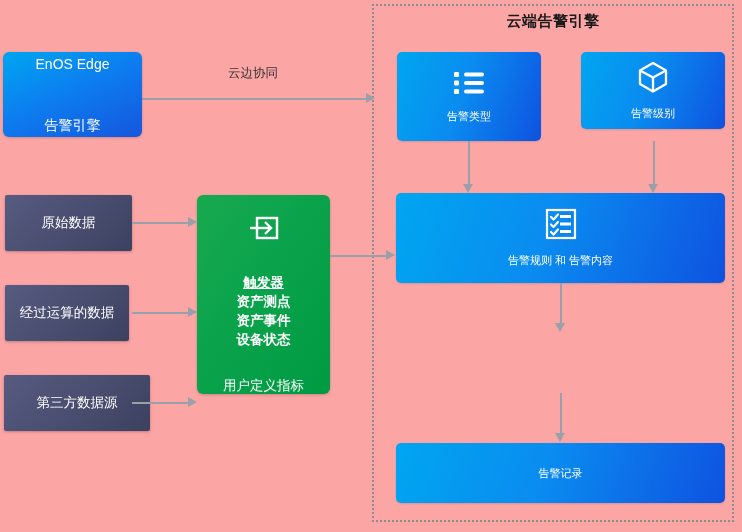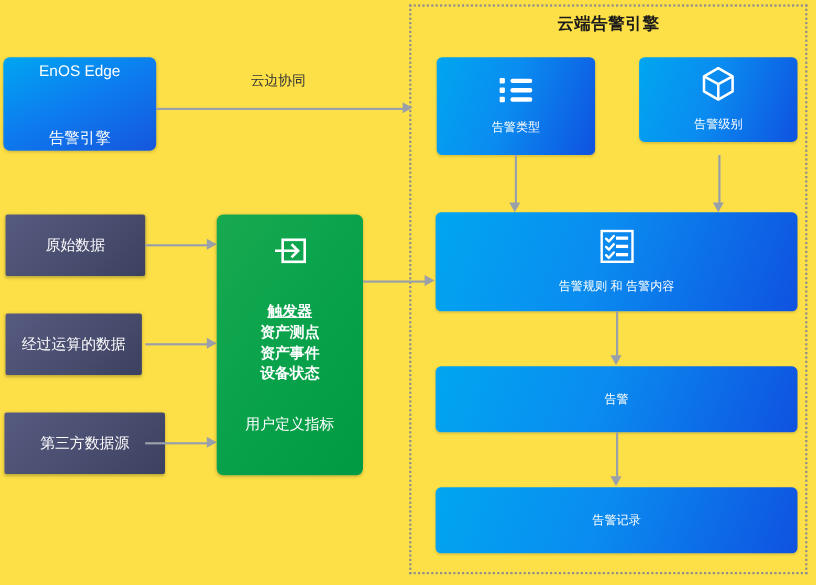--- a/index.html
+++ b/index.html
@@ -7,21 +7,21 @@
     padding: 0;
     background: #ffffff;
   }
   body {
     font-family: "Liberation Sans", "DejaVu Sans", sans-serif;
   }
   #canvas {
     position: relative;
     width: 742px;
     height: 532px;
-    background: #fde047;
+    background: #fca5a5;
     overflow: hidden;
   }
 
   
   .cloud-panel {
     position: absolute;
     left: 372px;
     top: 4px;
     width: 362px;
     height: 518px;
@@ -194,21 +194,21 @@
   </div>
   <div class="h-line" style="left:132px; top:312px; width:58px;"></div>
   <div class="arrow-right" style="left:188px; top:307px;"></div>
 
   <div class="card gray-card" style="left:4px; top:375px; width:146px; height:56px;align-items:center;">
     <div class="card-label">第三方数据源</div>
   </div>
   <div class="h-line" style="left:132px; top:402px; width:58px;"></div>
   <div class="arrow-right" style="left:188px; top:397px;"></div>
 
-  <div class="green-card" style="left:197px; top:195px; width:133px; height:237px;padding-left:36px;">
+  <div class="green-card" style="left:197px; top:195px; width:133px; height:199px;padding-left:36px;">
     <div class="trigger-icon-wrap">
       <svg width="36" height="36" viewBox="0 0 36 36" aria-hidden="true">
         <rect x="11" y="7" width="20" height="20" fill="none" stroke="#ffffff" stroke-width="2.4"></rect>
         <line x1="4" y1="17" x2="25" y2="17" stroke="#ffffff" stroke-width="2.4"></line>
         <polyline points="19,11 25,17 19,23" fill="none" stroke="#ffffff" stroke-width="2.4"></polyline>
       </svg>
     </div>
     <div class="trigger-block">
       <div class="first-line">触发器</div>
       <div>资产测点</div>
@@ -262,23 +262,20 @@
         <rect x="15" y="14.5" width="11" height="3" fill="#ffffff"></rect>
         <rect x="15" y="22" width="11" height="3" fill="#ffffff"></rect>
       </svg>
     </span>
     <div class="card-label">告警规则 和 告警内容</div>
   </div>
 
   <div class="v-line" style="left:560px; top:283px; height:41px;"></div>
   <div class="arrow-down" style="left:555px; top:323px;"></div>
 
-  <div class="card blue-card" style="left:396px; top:333px; width:329px; height:60px;">
-    <div class="card-label">告警</div>
-  </div>
 
   <div class="v-line" style="left:560px; top:393px; height:41px;"></div>
   <div class="arrow-down" style="left:555px; top:433px;"></div>
 
   <div class="card blue-card" style="left:396px; top:443px; width:329px; height:60px;">
     <div class="card-label">告警记录</div>
   </div>
 
 </div>
 

